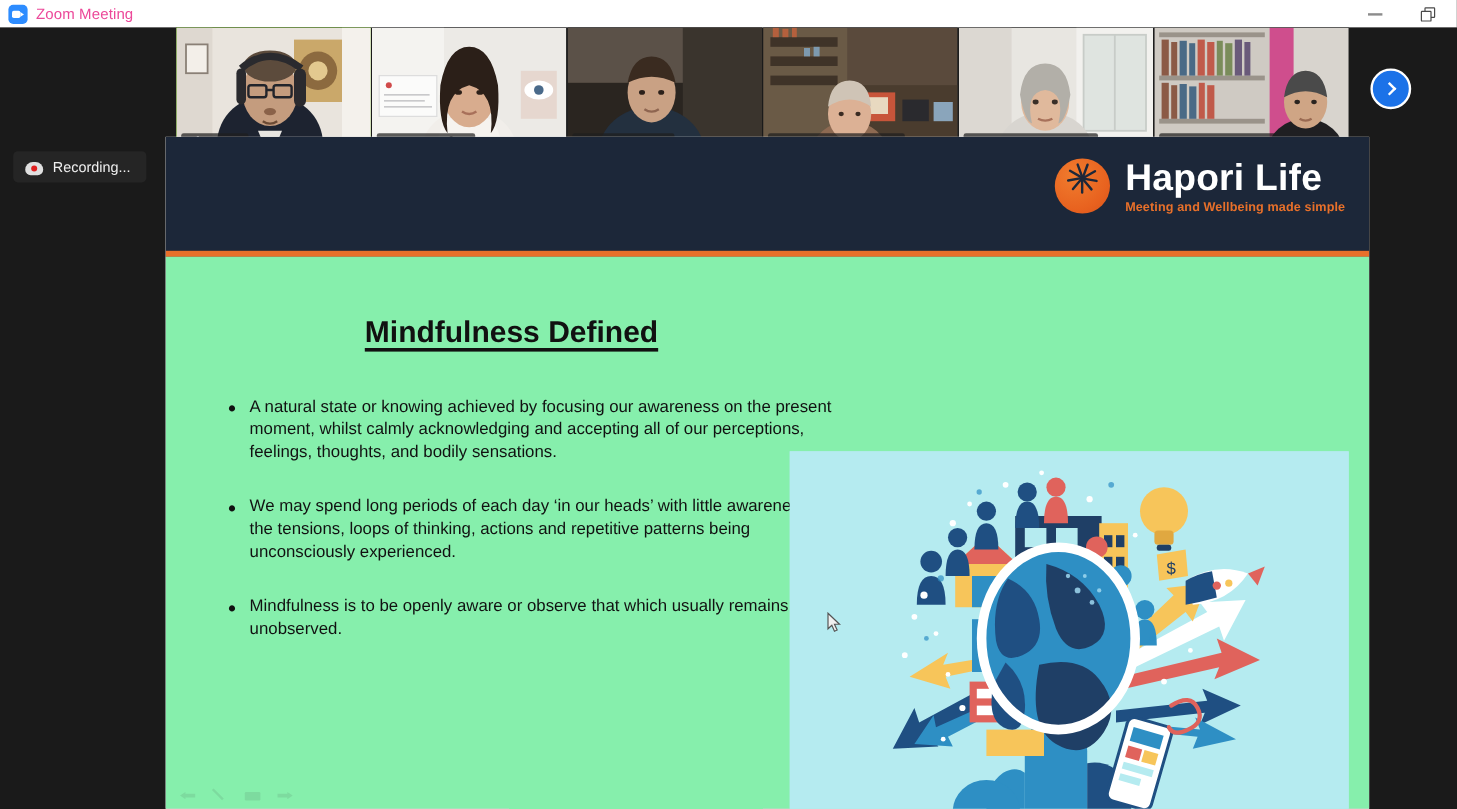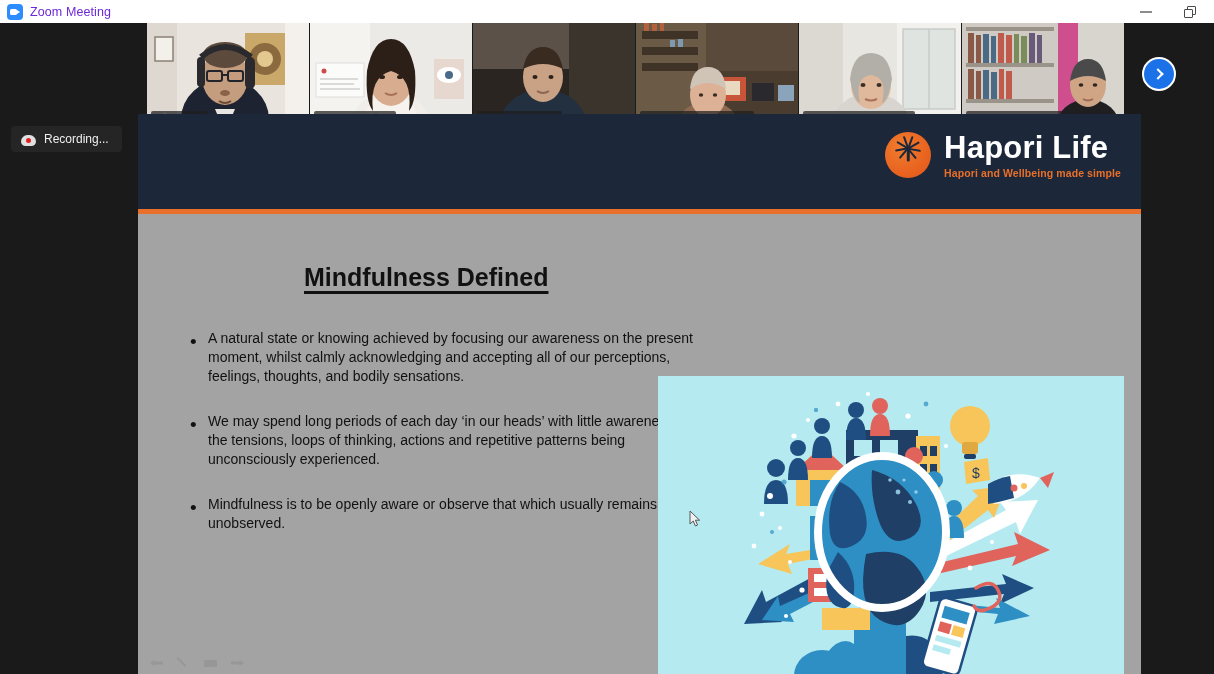--- a/index.html
+++ b/index.html
@@ -25,21 +25,21 @@
   .zoom-logo:before {
     content: ""; position: absolute; left: 3px; top: 5px;
     width: 7px; height: 6px; border-radius: 1.5px; background: #ffffff;
   }
   .zoom-logo:after {
     content: ""; position: absolute; left: 10px; top: 6px;
     width: 0; height: 0;
     border-top: 2px solid transparent; border-bottom: 2px solid transparent;
     border-left: 3.5px solid #ffffff;
   }
-  #win-title { font-size: 12.5px; color: #6d28d9; letter-spacing: .1px; }
+  #win-title { font-size: 12.5px; color: #ec4899; letter-spacing: .1px; }
   .tb-right { margin-left: auto; display: flex; align-items: center; height: 23px; }
   .win-btn { width: 45px; height: 23px; position: relative; }
   .win-btn.min:after {
     content: ""; position: absolute; left: 16px; top: 11px;
     width: 12px; height: 2px; background: #8c8c8c;
   }
   .win-btn.restore .r-back {
     position: absolute; left: 18px; top: 6px; width: 9px; height: 9px;
     border: 1.4px solid #4a4a4a; border-radius: 1px; background: #fff;
   }
@@ -166,21 +166,21 @@
   .logo-text { display: flex; flex-direction: column; }
   .logo-name {
     font-size: 31px; font-weight: bold; color: #ffffff;
     letter-spacing: .2px; line-height: 1.05;
   }
   .logo-tag {
     font-size: 10.5px; font-weight: bold; color: #e8702a;
     letter-spacing: .1px; margin-top: 2px;
   }
 
-  #slide-body { position: relative; height: 460px; background: #a3a3a3; }
+  #slide-body { position: relative; height: 460px; background: #86efac; }
   #slide-title {
     position: absolute; left: 166px; top: 49px;
     font-size: 25px; font-weight: bold; color: #111;
     text-decoration: underline; text-underline-offset: 5px;
     text-decoration-thickness: 2.5px;
   }
   #bullets {
     position: absolute; left: 48px; top: 115px; width: 510px;
   }
   .bullet { display: flex; margin-bottom: 26px; }
@@ -498,21 +498,21 @@
           <i style="transform:translate(-50%,-50%) rotate(80deg)"></i>
           <i style="transform:translate(-50%,-50%) rotate(120deg)"></i>
           <i style="transform:translate(-50%,-50%) rotate(160deg)"></i>
           <i style="transform:translate(-50%,-50%) rotate(200deg)"></i>
           <i style="transform:translate(-50%,-50%) rotate(240deg)"></i>
           <i style="transform:translate(-50%,-50%) rotate(280deg)"></i>
           <i style="transform:translate(-50%,-50%) rotate(320deg)"></i>
         </span>
         <span class="logo-text">
           <span class="logo-name">Hapori Life</span>
-          <span class="logo-tag">Hapori and Wellbeing made simple</span>
+          <span class="logo-tag">Meeting and Wellbeing made simple</span>
         </span>
       </div>
     </div>
 
     <div id="slide-body">
       <div id="slide-title">Mindfulness Defined</div>
 
       <div id="bullets">
         <div class="bullet">
           <span class="dot">•</span>

